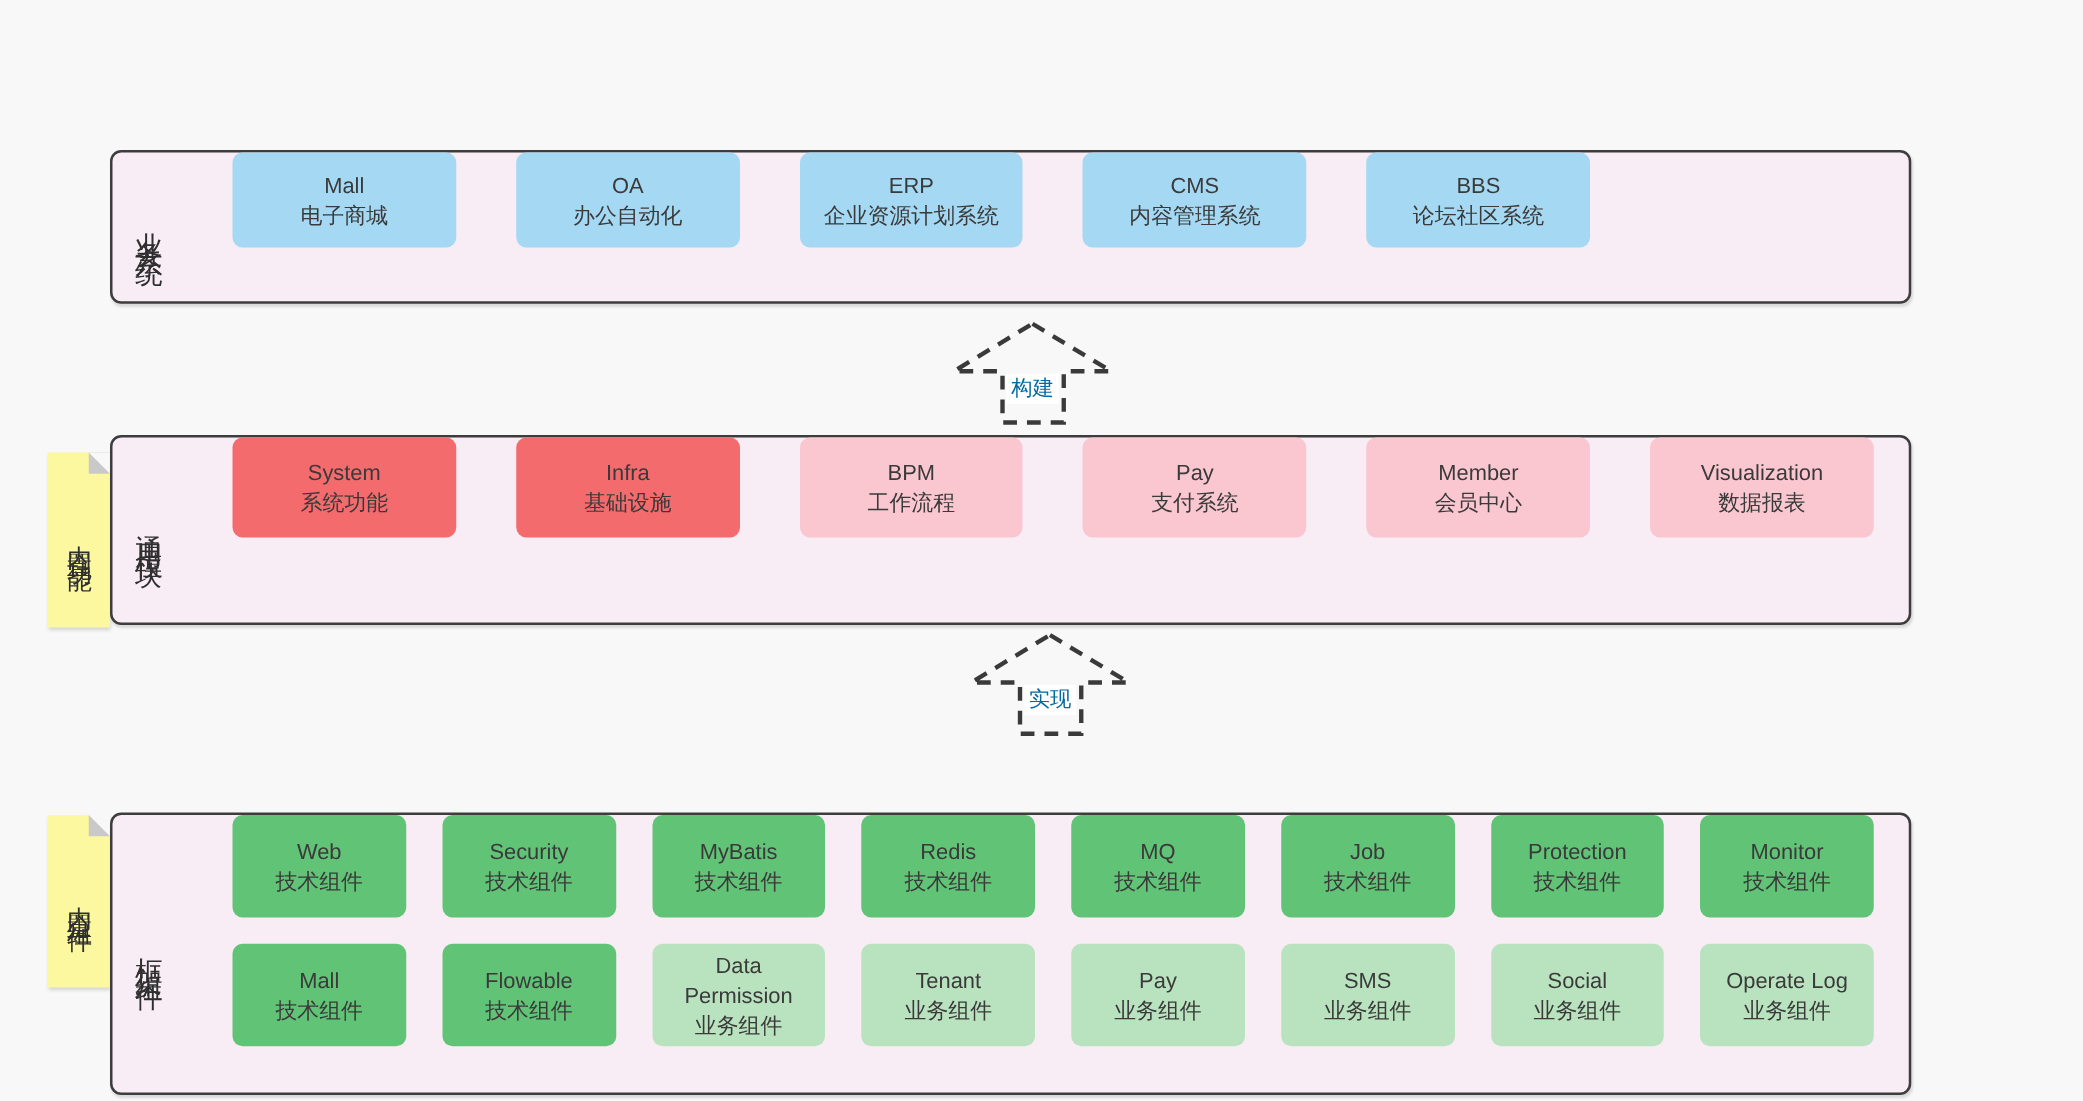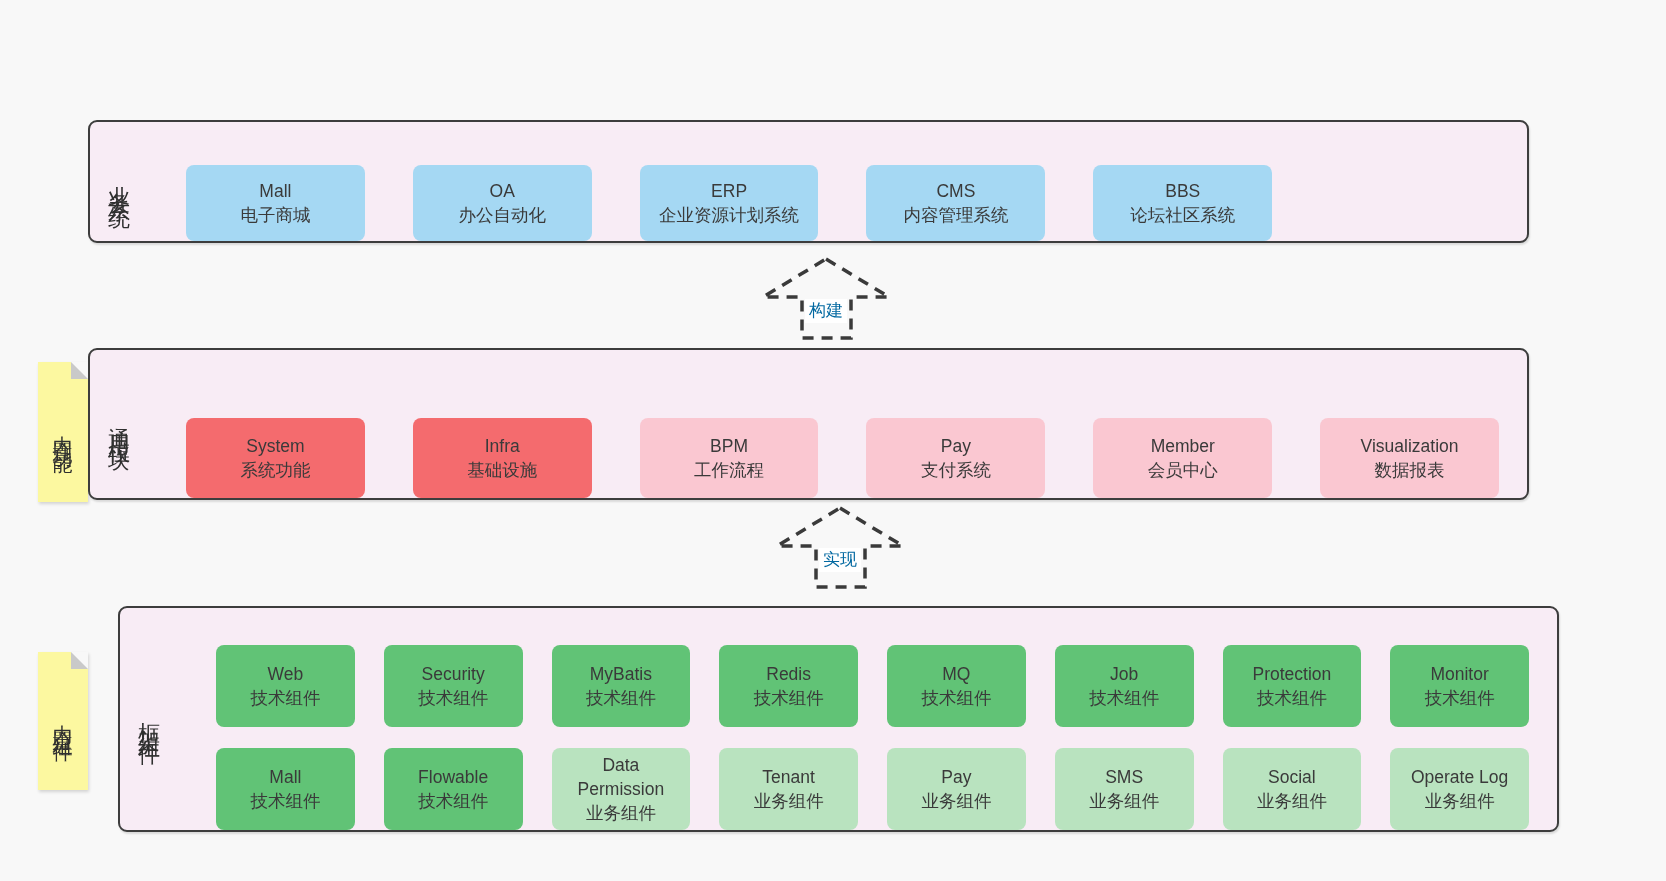--- a/index.html
+++ b/index.html
@@ -11,27 +11,27 @@
   * { box-sizing:border-box; }
   html,body { margin:0; padding:0; }
   body {
     width:1666px; height:881px; position:relative; overflow:hidden;
     background:var(--page-bg); color:var(--text);
     font-family:"Liberation Sans","DejaVu Sans",sans-serif;
   }
   .layer {
     position:absolute; left:88px; width:1441px; z-index:2;
     background:var(--layer-bg); border:2.5px solid var(--layer-border);
-    border-radius:9px; display:flex; align-items:flex-end;
+    border-radius:9px; display:flex; align-items:flex-start;
     box-shadow:1px 2px 2px rgba(0,0,0,0.12);
     gap:36px;
   }
   #layer-1 { top:120px; height:123px; }
   #layer-2 { top:348px; height:152px; }
-  #layer-3 { top:606px; height:226px;margin-left:30px; }
+  #layer-3 { top:650px; height:226px; }
   .label-col { flex:0 0 58px; align-self:stretch; display:flex; align-items:center; justify-content:center; }
   .v-text {
     writing-mode:vertical-rl; text-orientation:upright;
     font-size:22px; letter-spacing:7px; line-height:1.1; color:#2f2f2f;
   }
   .grid { flex:1; display:grid; align-content:center; padding:0 28px 0 2px; }
   #layer-1 .grid { grid-template-columns:repeat(6,1fr); column-gap:48px; grid-auto-rows:76px; }
   #layer-2 .grid { grid-template-columns:repeat(6,1fr); column-gap:48px; grid-auto-rows:80px; }
   #layer-3 .grid { grid-template-columns:repeat(8,1fr); column-gap:29px; row-gap:21px; grid-auto-rows:82px; }
   .box {

